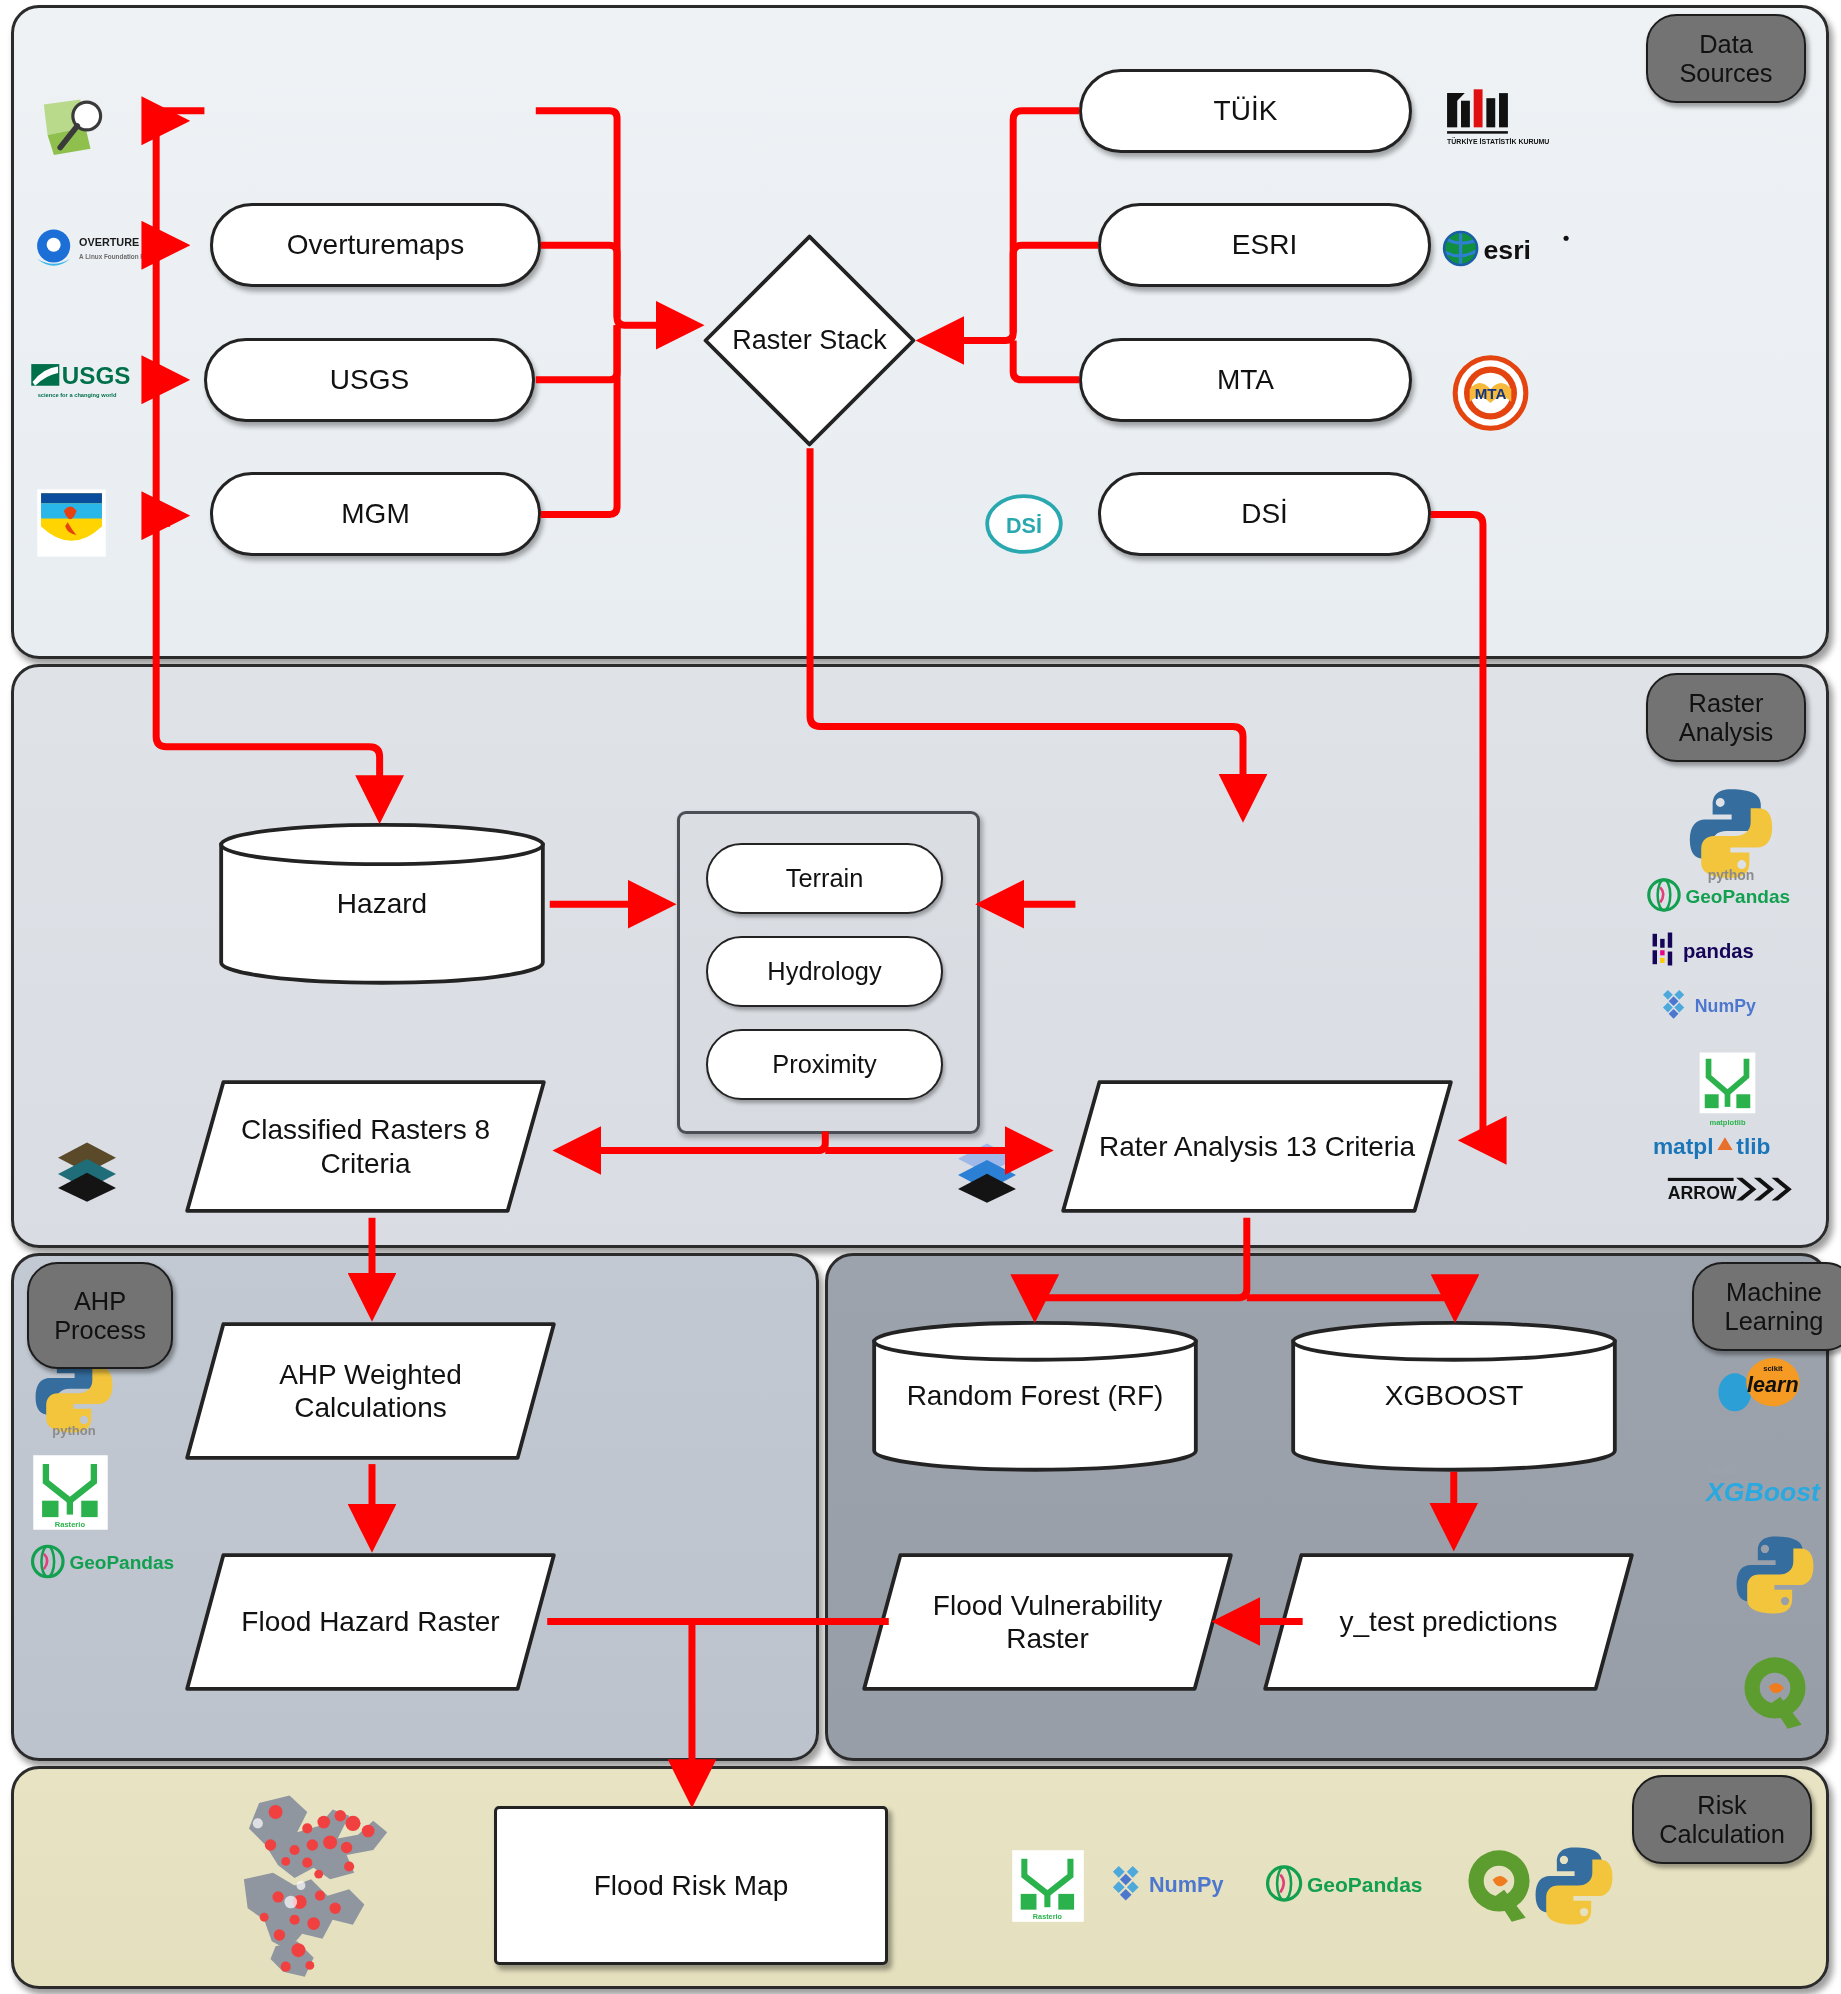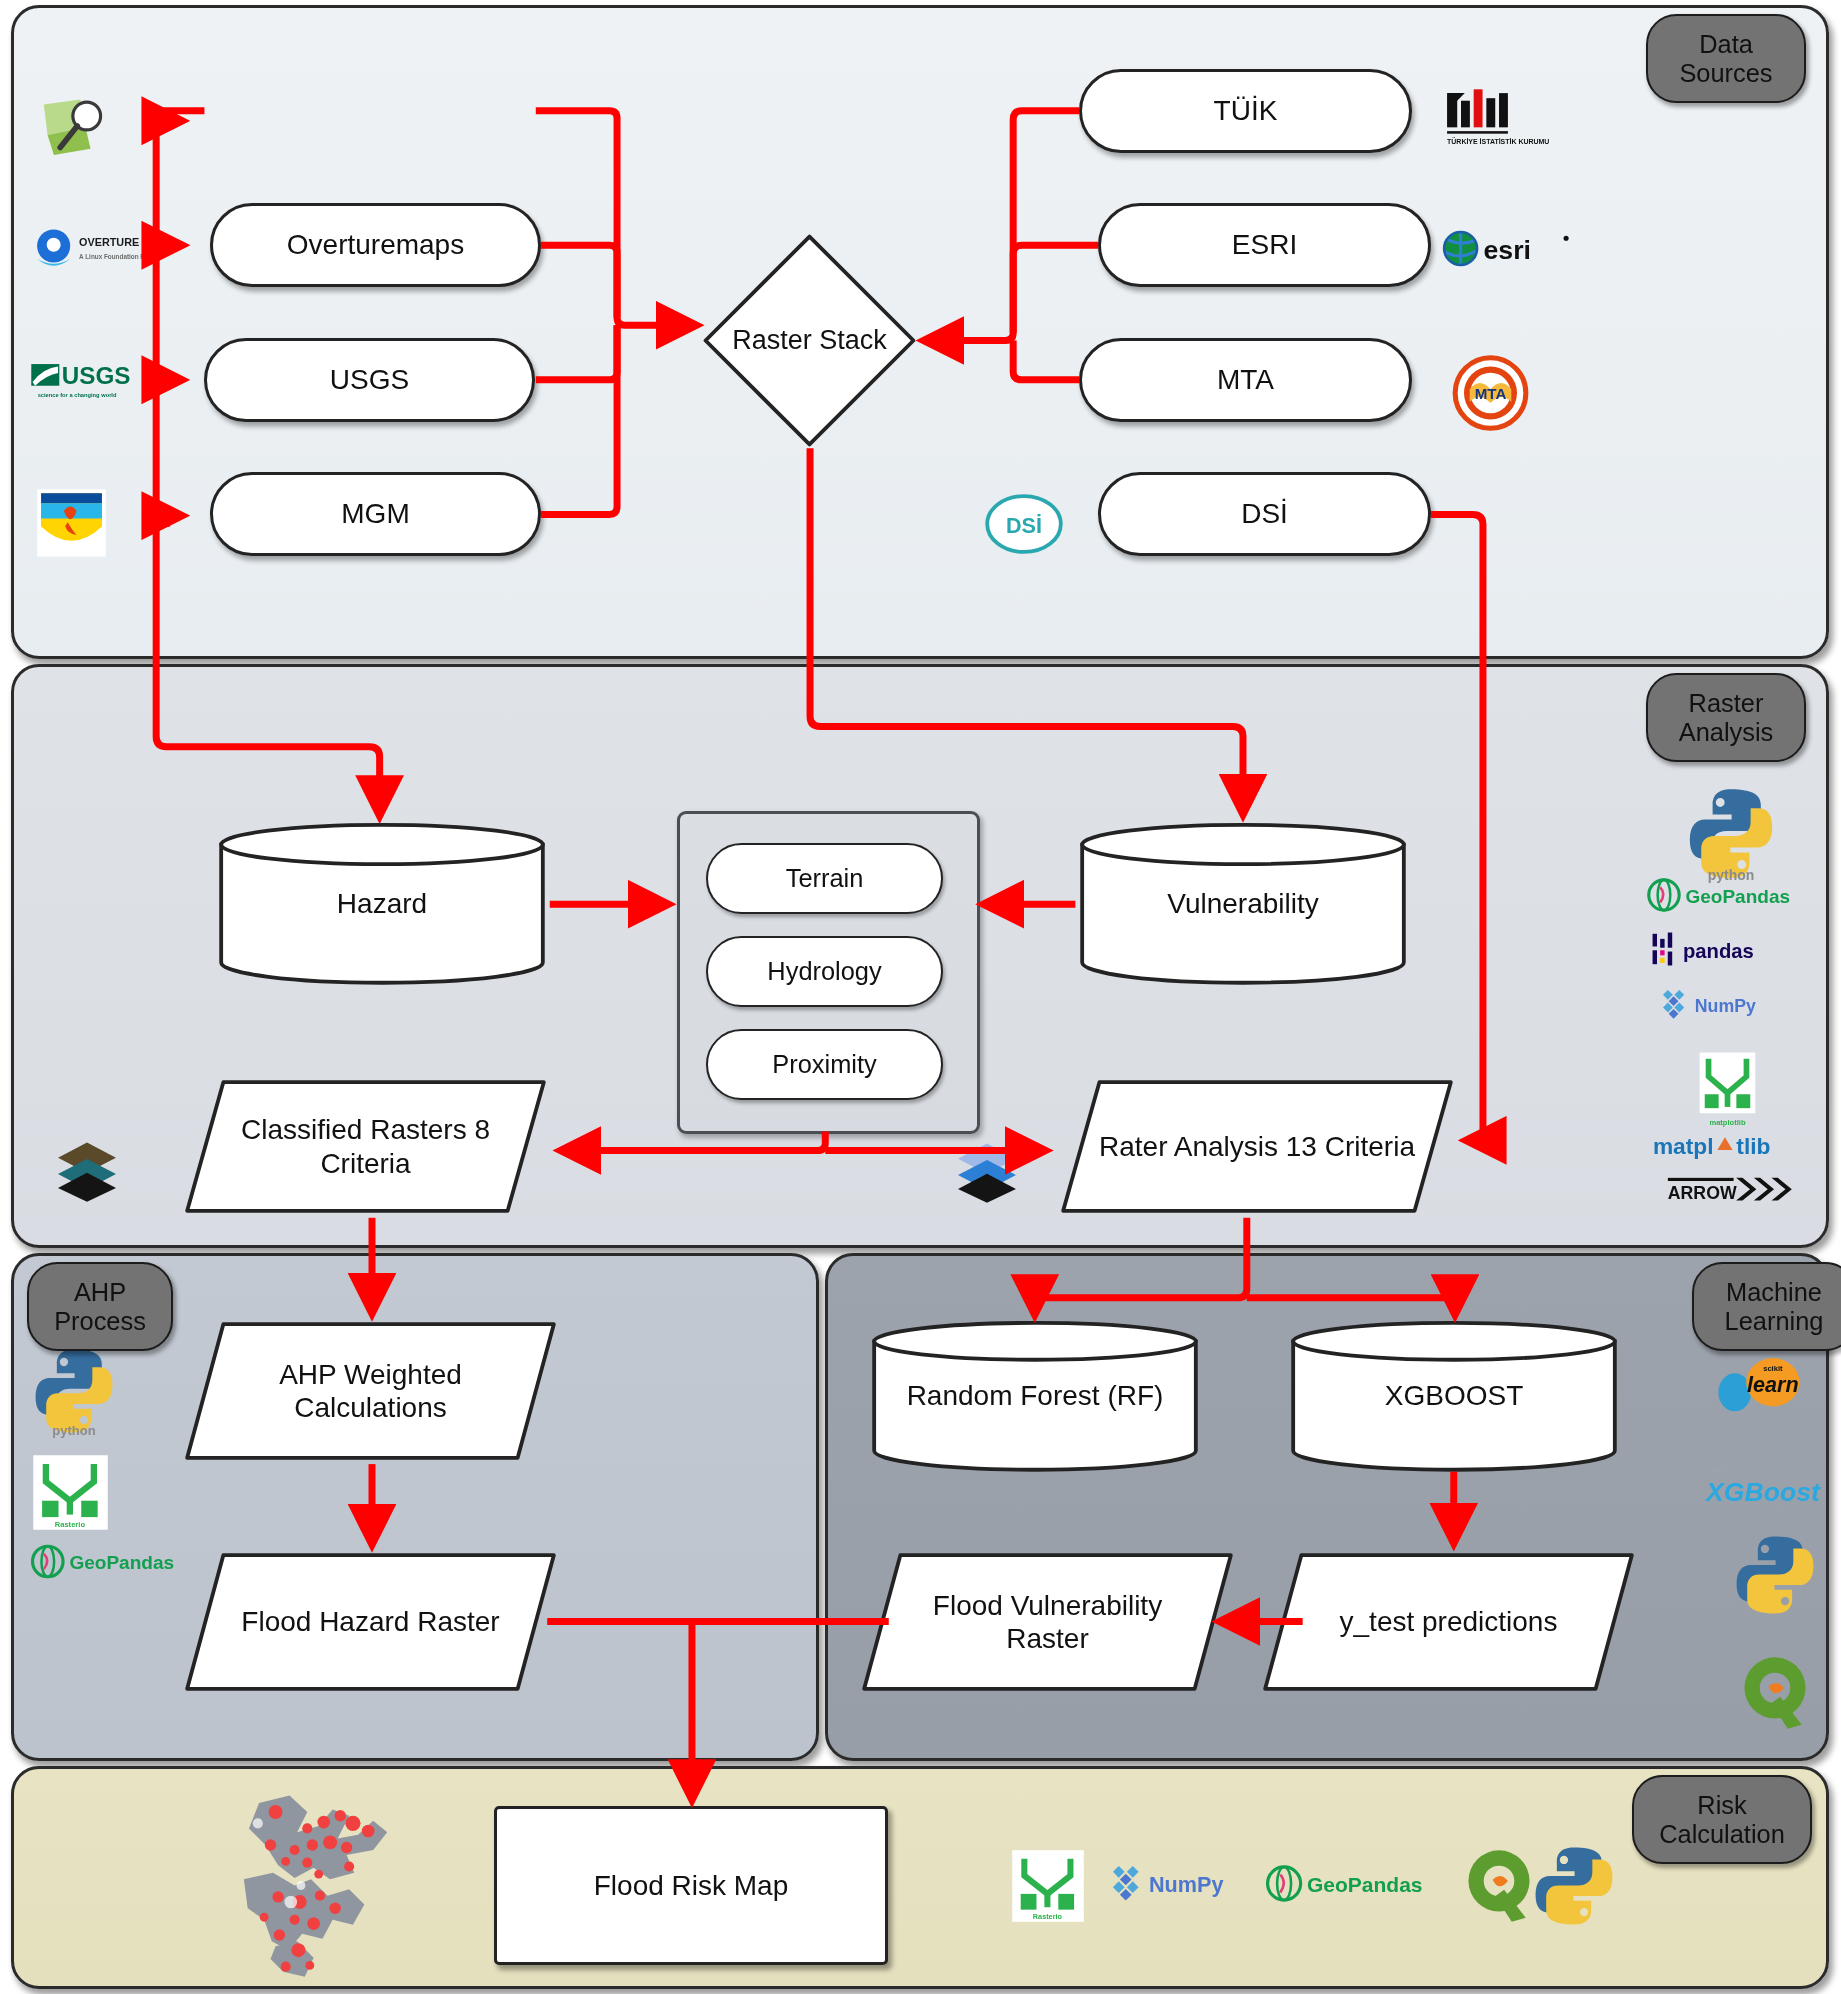--- a/index.html
+++ b/index.html
@@ -85,21 +85,21 @@
     </div>
   </div>
 
   <div class="pill" style="left:1646px;top:673px;width:160px;height:89px;">
     <div>
       <div>Raster</div>
       <div>Analysis</div>
     </div>
   </div>
 
-  <div class="pill" style="left:27px;top:1262px;width:146px;height:89px;">
+  <div class="pill" style="left:27px;top:1262px;width:146px;height:107px;">
     <div>
       <div>AHP</div>
       <div>Process</div>
     </div>
   </div>
 
   <div class="pill" style="left:1692px;top:1262px;width:164px;height:89px;">
     <div>
       <div>Machine</div>
       <div>Learning</div>
@@ -136,27 +136,20 @@
   </div>
 
   <div class="cyl" style="left:218px;top:823px;width:328px;height:161px;">
     <svg viewBox="0 0 516 254" preserveAspectRatio="none">
       <path d="M5,34 L5,220 A253,32 0 0 0 511,220 L511,34 Z" fill="#ffffff" stroke="#232323" stroke-width="6"></path>
       <ellipse cx="258" cy="34" rx="253" ry="31" fill="#ffffff" stroke="#232323" stroke-width="6"></ellipse>
     </svg>
     <div class="cyl-label">Hazard</div>
   </div>
 
-  <div class="cyl" style="left:1079px;top:823px;width:328px;height:161px;">
-    <svg viewBox="0 0 516 254" preserveAspectRatio="none">
-      <path d="M5,34 L5,220 A253,32 0 0 0 511,220 L511,34 Z" fill="#ffffff" stroke="#232323" stroke-width="6"></path>
-      <ellipse cx="258" cy="34" rx="253" ry="31" fill="#ffffff" stroke="#232323" stroke-width="6"></ellipse>
-    </svg>
-    <div class="cyl-label">Vulnerability</div>
-  </div>
 
   <div class="subgroup" style="left:677px;top:811px;width:297px;height:317px;"></div>
 
   <div class="node stadium-sm" style="left:706px;top:843px;width:237px;height:71px;">Terrain</div>
 
   <div class="node stadium-sm" style="left:706px;top:936px;width:237px;height:71px;">Hydrology</div>
 
   <div class="node stadium-sm" style="left:706px;top:1029px;width:237px;height:71px;">Proximity</div>
 
   <div class="para" style="left:184px;top:1079px;width:363px;height:135px;">

